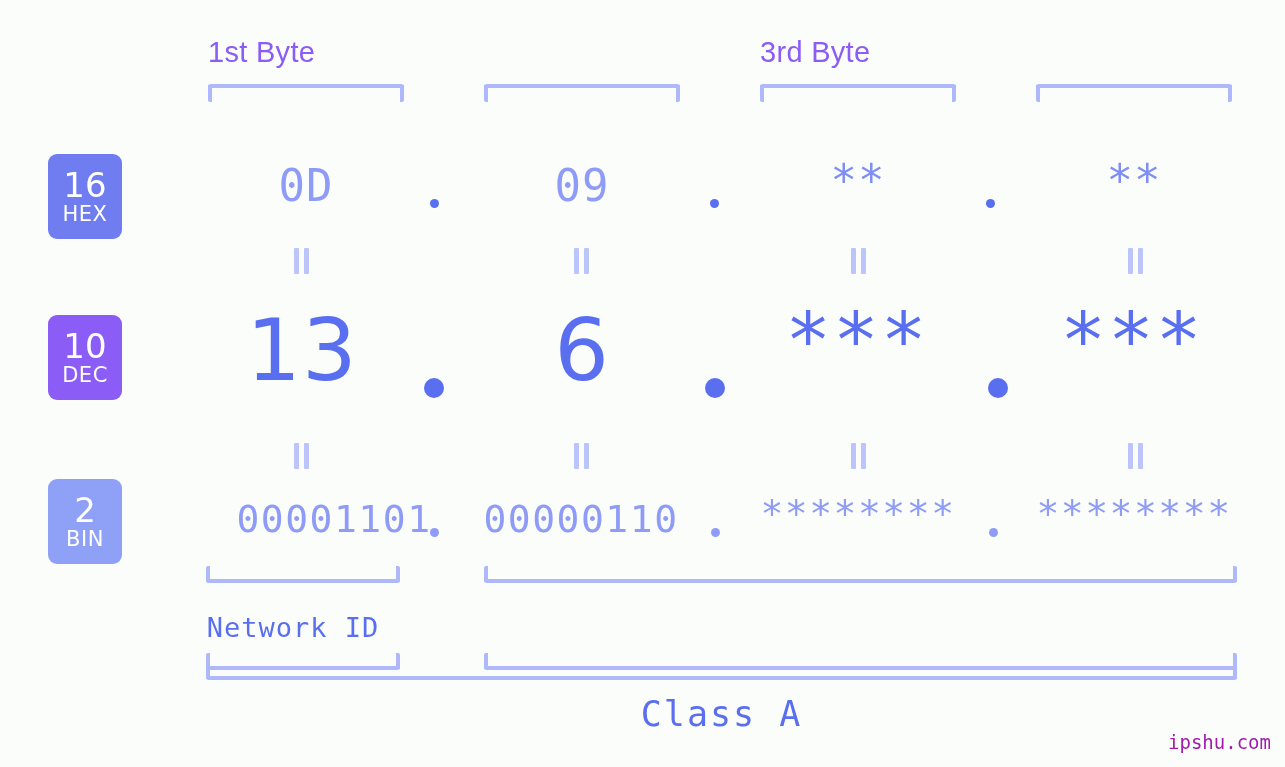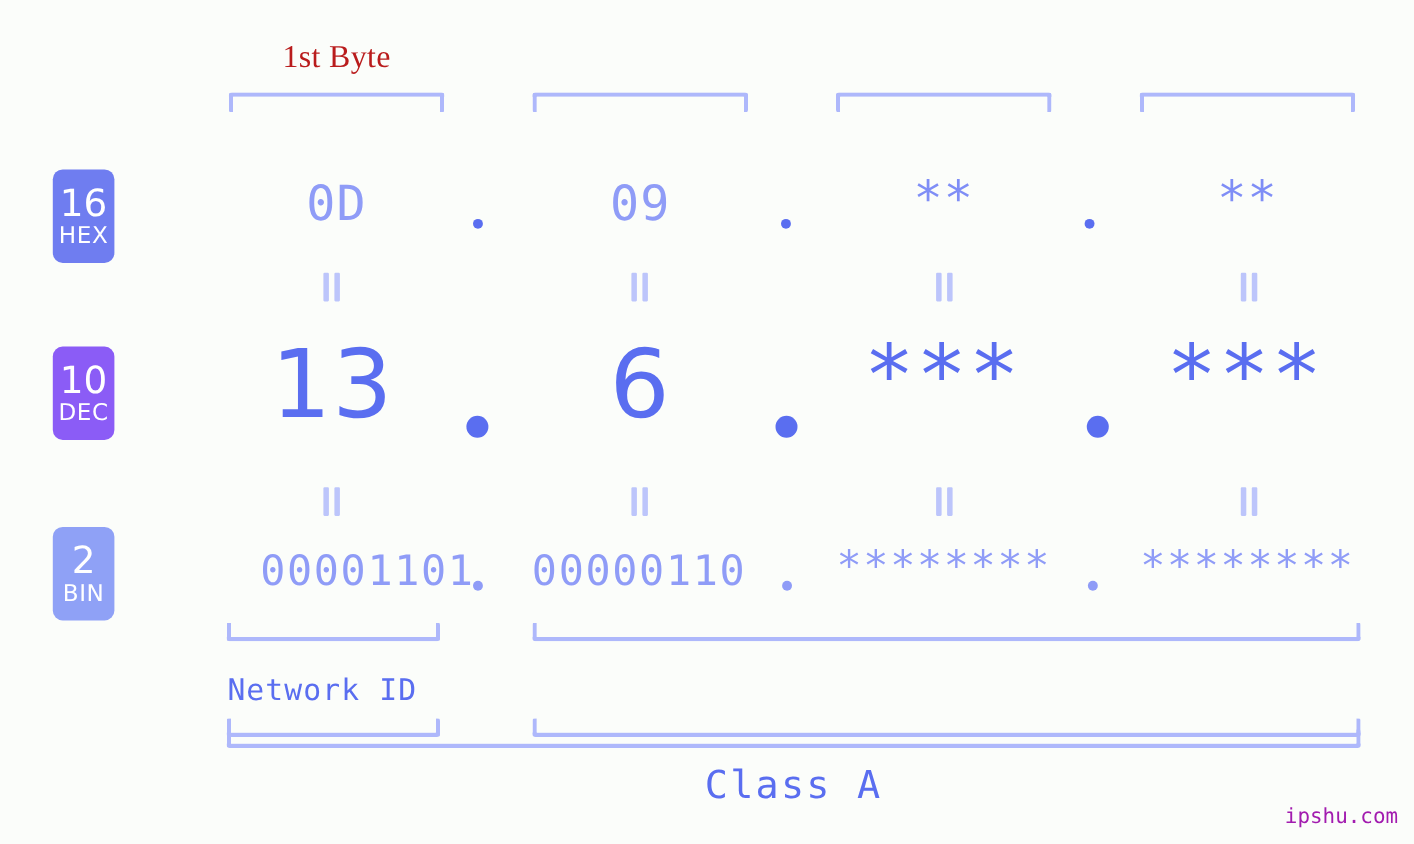--- a/index.html
+++ b/index.html
@@ -19,24 +19,23 @@
     width: 1285px;
     height: 767px;
   }
 
   
   .byte-label {
     position: absolute;
     top: 32px;
     height: 40px;
     line-height: 40px;
-    text-align: center;
-    color: #b91c1c;
+    color: #8b5cf6;
     font-size: 29px;
-    font-family: Liberation Serif, serif;
+    font-family: Liberation Sans, sans-serif;
     letter-spacing: 0.3px;
     white-space: nowrap;
   }
 
   
   .bracket {
     position: absolute;
     box-sizing: border-box;
     border: 4px solid #aeb8fb;
     border-radius: 2px;
@@ -48,21 +47,21 @@
   }
   .bracket.up {     
     border-top: none;
     border-bottom-left-radius: 3px;
     border-bottom-right-radius: 3px;
   }
 
   
   .badge {
     position: absolute;
-    width: 56px;
+    width: 74px;
     height: 85px;
     border-radius: 9px;
     color: #ffffff;
     text-align: center;
     font-family: "DejaVu Sans", sans-serif;
     display: flex;
     flex-direction: column;
     align-items: center;
     justify-content: center;
     line-height: 1;
@@ -159,20 +158,21 @@
     font-family: "DejaVu Sans Mono", monospace;
     letter-spacing: 0px;
   }
 </style>
 </head>
 <body>
 
 <div id="stage">
 
   <div class="byte-label" style="left:208px; width:196px;">1st Byte</div>
+  <div class="byte-label" style="left:760px; width:196px;">3rd Byte</div>
 
   <div class="bracket down" style="left:208px; top:84px; width:196px; height:18px;"></div>
   <div class="bracket down" style="left:484px; top:84px; width:196px; height:18px;"></div>
   <div class="bracket down" style="left:760px; top:84px; width:196px; height:18px;"></div>
   <div class="bracket down" style="left:1036px; top:84px; width:196px; height:18px;"></div>
 
   <div class="badge" style="left:48px; top:154px; background:#6f7df0;">
     <span class="num">16</span>
     <span class="abbr">HEX</span>
   </div>

